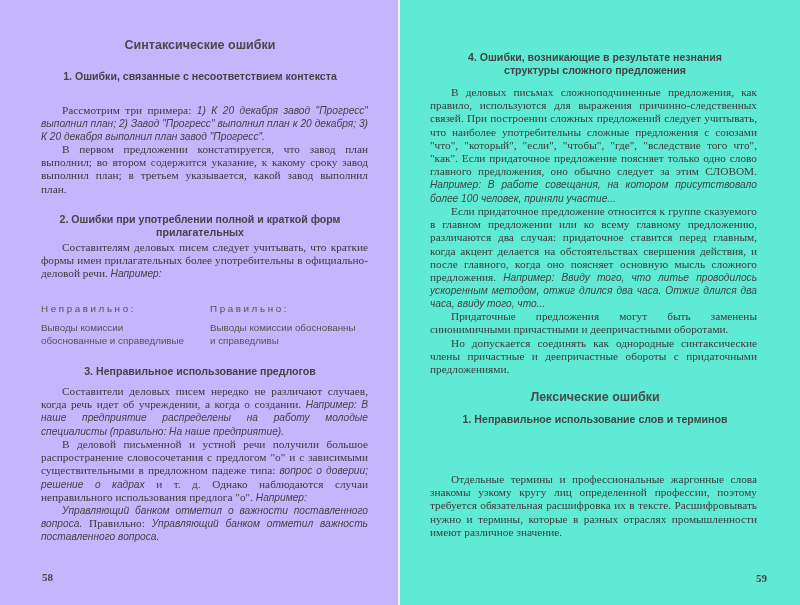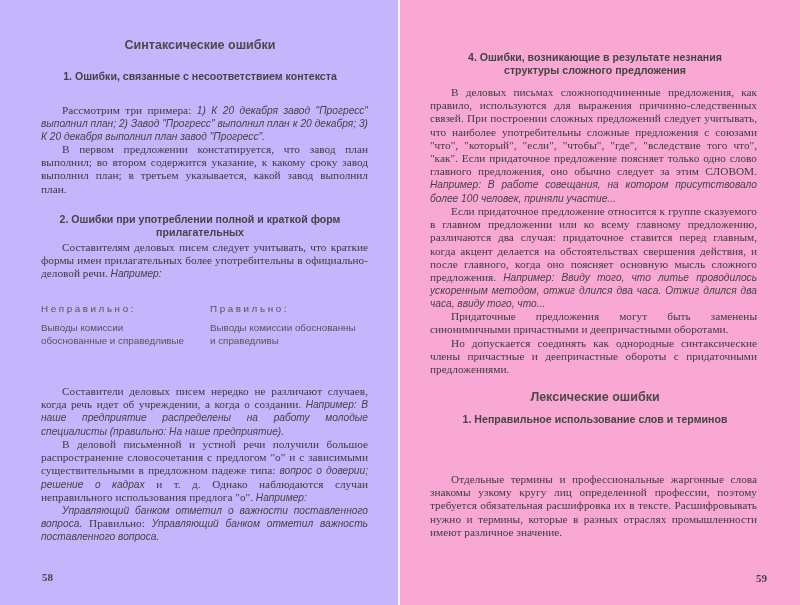--- a/index.html
+++ b/index.html
@@ -7,21 +7,21 @@
     width: 800px; height: 605px; overflow: hidden;
     background: #f6f6f4;
     position: relative;
     color: #3a3a3a;
   }
   .page {
     position: absolute; top: 0; height: 605px;
     background: #c4b5fd;
   }
   .page.left { left: 0; width: 400px; }
-  .page.right { left: 400px; width: 400px; background: #f9a8d4; }
+  .page.right { left: 400px; width: 400px; background: #5eead4; }
   .spine {
     position: absolute; left: 398px; top: 0; width: 4px; height: 605px;
     background: linear-gradient(to right, #eeeeec, #f6f6f4, #eeeeec);
   }
   .h-main {
     position: absolute; font-weight: bold; font-size: 12.5px; color: #4a4a4a;
     text-align: center; font-family: "Liberation Sans", sans-serif;
   }
   .h-sub {
     position: absolute; font-weight: bold; font-size: 10.6px; color: #444;
@@ -69,20 +69,21 @@
 
   <div class="para indent" style="left:41px;width:327px;top:241px;">
     <span>Составителям деловых писем следует учитывать, что краткие формы имен прилагательных более употребительны в официально-деловой речи. </span><span class="it">Например:</span>
   </div>
 
   <div class="label-spaced" style="left:41px;top:303px;">Неправильно:</div>
   <div class="label-spaced" style="left:210px;top:303px;">Правильно:</div>
   <div class="example" style="left:210px;top:322px;width:150px;">Выводы комиссии обоснованны и справедливы</div>
   <div class="example" style="left:41px;top:322px;width:150px;">Выводы комиссии обоснованные и справедливые</div>
 
+  <div class="h-sub" style="left:40px;width:320px;top:365px;">3. Неправильное использование предлогов</div>
 
   <div class="para indent" style="left:41px;width:327px;top:385px;">
     <span>Составители деловых писем нередко не различают случаев, когда речь идет об учреждении, а когда о создании. </span><span class="it">Например: В наше предприятие распределены на работу молодые специалисты (правильно: На наше предприятие).</span>
   </div>
   <div class="para indent" style="left:41px;width:327px;top:438px;">
     <span>В деловой письменной и устной речи получили большое распространение словосочетания с предлогом "о" и с зависимыми существительными в предложном падеже типа: </span><span class="it">вопрос о доверии; решение о кадрах</span><span> и т. д. Однако наблюдаются случаи неправильного использования предлога "о". </span><span class="it">Например:</span>
   </div>
   <div class="para indent" style="left:41px;width:327px;top:504px;">
     <span class="it">Управляющий банком отметил о важности поставленного вопроса.</span><span> Правильно: </span><span class="it">Управляющий банком отметил важность поставленного вопроса.</span>
   </div>

